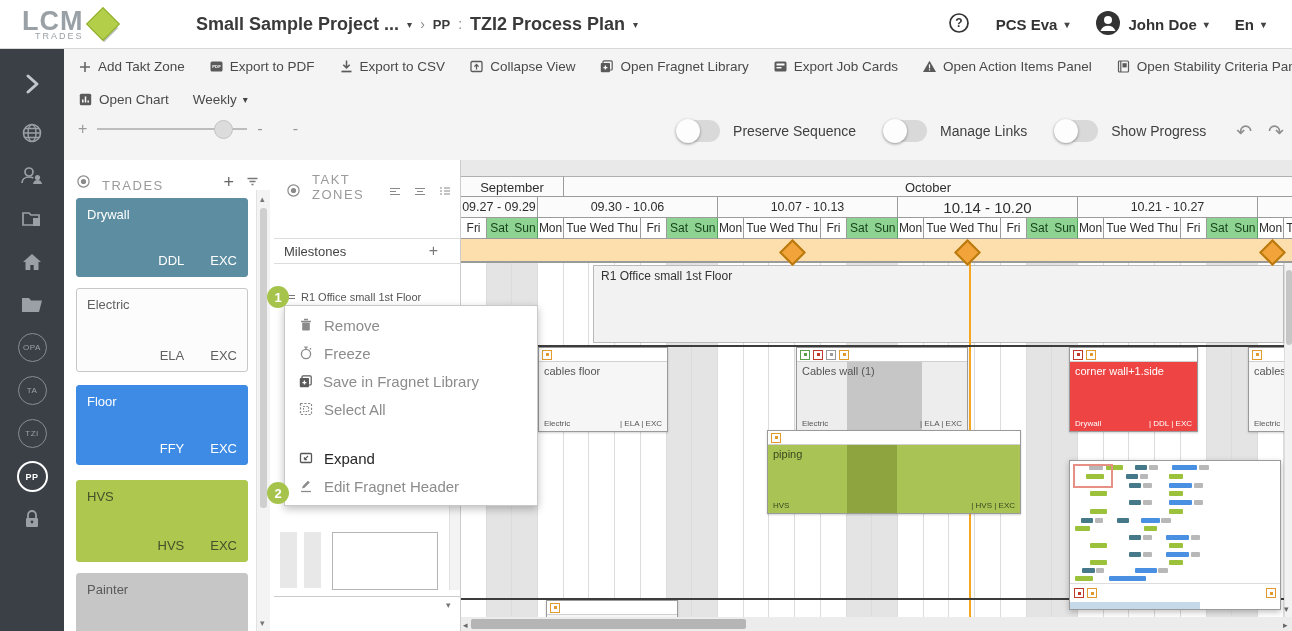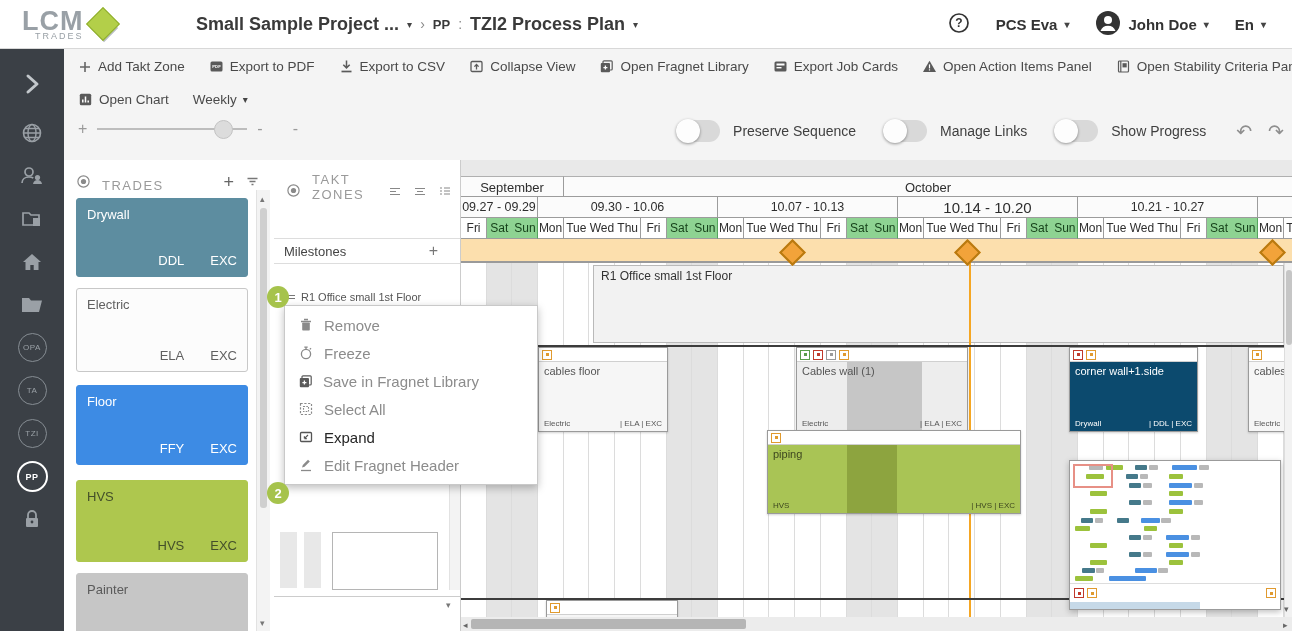--- a/index.html
+++ b/index.html
@@ -70,21 +70,21 @@
     border-bottom:1px solid #ddd;display:flex;align-items:center;}
   .milestones-label{font-size:13px;color:#444;margin-left:10px;flex:1;}
   .plus-sm{font-size:16px;color:#777;margin-right:22px;cursor:pointer;}
   .zone-row{position:absolute;left:12px;top:128px;display:flex;align-items:center;gap:5px;cursor:pointer;}
   .zone-row-label{font-size:11px;color:#555;}
   .step-badge{position:absolute;left:-7px;width:22px;height:22px;border-radius:50%;background:#a6c34c;
     color:#fff;font-weight:bold;font-size:13px;display:flex;align-items:center;justify-content:center;z-index:62;}
   .ctx-menu{position:absolute;left:10px;top:145px;width:252px;background:#fff;border:1px solid #c9c9c9;
     box-shadow:0 3px 8px rgba(0,0,0,.25);z-index:55;padding:5px 0;}
   .menu-item{height:28px;display:flex;align-items:center;gap:10px;padding:0 13px;font-size:15px;color:#8c8c8c;cursor:pointer;}
-  .menu-item.hl{color:#262626;}
+  .menu-item.hl{color:#262626;margin-top:21px;}
   .takt-strip{position:absolute;top:372px;width:17px;height:56px;background:#e8e8e8;}
   .takt-box{position:absolute;left:58px;top:372px;width:104px;height:56px;background:#fff;border:1px solid #b5b5b5;}
   .takt-sep{position:absolute;left:0;top:436px;width:186px;border-top:1px solid #ccc;}
 
   
   .gantt{position:absolute;left:460px;top:160px;width:832px;height:471px;background:#fff;overflow:hidden;
     border-left:1px solid #ccc;}
   .g-topstrip{position:absolute;left:0;top:0;width:832px;height:16px;background:#e9e9e9;border-bottom:1px solid #cfcfcf;}
   .g-cell{position:absolute;box-sizing:border-box;border-right:1px solid #9c9c9c;border-bottom:1px solid #9c9c9c;
     text-align:center;color:#2e2e2e;background:#fbfbfb;overflow:hidden;}
@@ -631,21 +631,21 @@
       </div>
       <div class="task" style="left: 608px; top: 187px; width: 127px; height: 83px;">
         <div class="task-strip">
           <div class="mini-ic" style="border-color: rgb(192, 57, 43);">
             <div style="width:3px;height:3px;background:#c0392b"></div>
           </div>
           <div class="mini-ic" style="border-color: rgb(224, 154, 47);">
             <div style="width:3px;height:3px;background:#e09a2f"></div>
           </div>
         </div>
-        <div class="task-body" style="background: #0c4a6e; color: rgb(255, 255, 255);">
+        <div class="task-body" style="background: #ef4444; color: rgb(255, 255, 255);">
           <div class="task-label">corner wall+1.side</div>
           <div class="task-foot">
             <span>Drywall</span>
             <span>| DDL | EXC</span>
           </div>
         </div>
       </div>
       <div class="task" style="left: 787px; top: 187px; width: 46px; height: 83px;">
         <div class="task-strip">
           <div class="mini-ic" style="border-color: rgb(224, 154, 47);">

